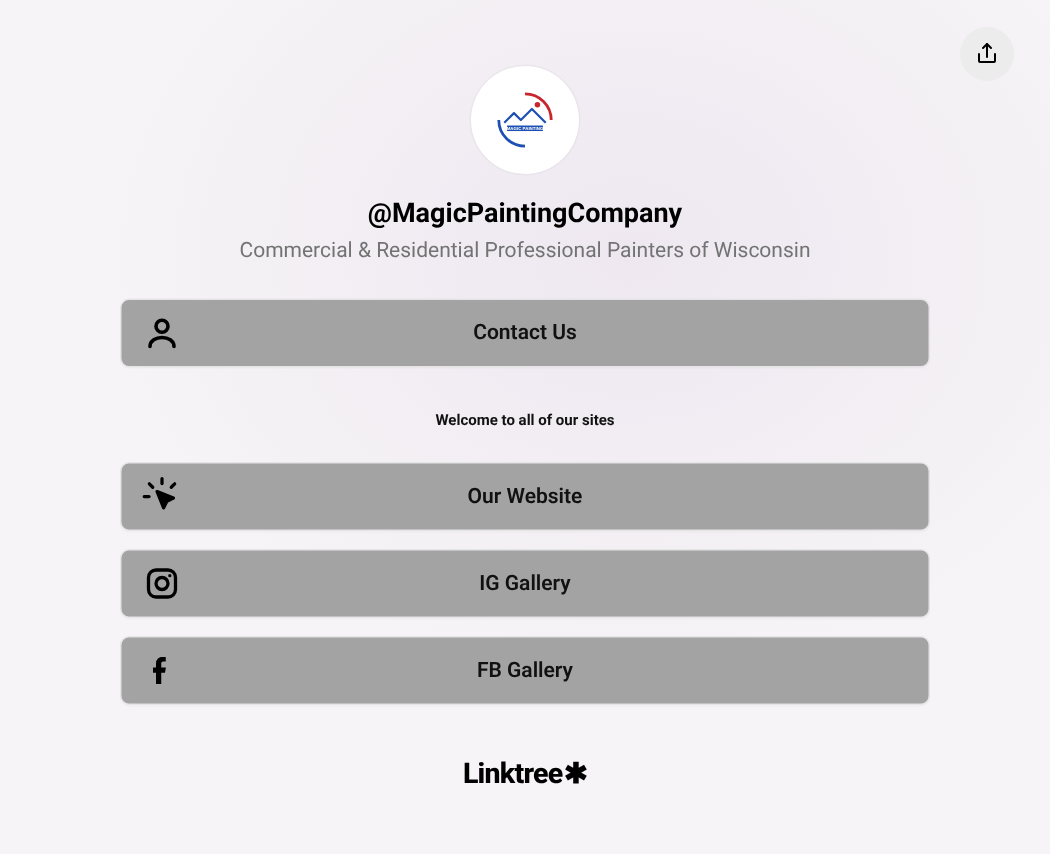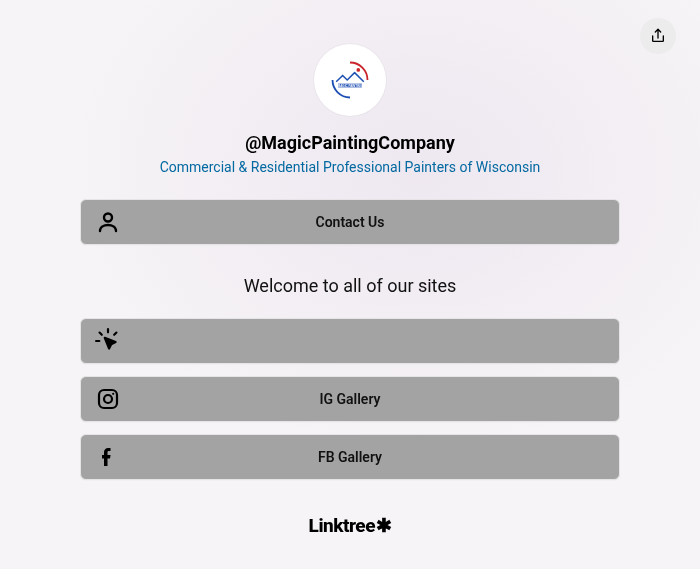--- a/index.html
+++ b/index.html
@@ -45,21 +45,21 @@
 .avatar svg { width: 46px; height: 46px; }
 .handle {
   margin-top: 16px;
   font-size: 18px;
   font-weight: 700;
   color: #000;
 }
 .tagline {
   margin-top: 6px;
   font-size: 14px;
-  color: #0369a1;
+  color: #737373;
   text-align: center;
 }
 .link-btn {
   width: 100%;
   height: 46px;
   background: #a3a3a3;
   border: 1px solid #e6e4e6;
   border-radius: 6px;
   display: flex;
   align-items: center;
@@ -79,22 +79,22 @@
 .link-btn .label {
   flex: 1;
   text-align: center;
   font-size: 14px;
   font-weight: 600;
   color: #111;
 }
 .links-wrap { width: 100%; display: flex; flex-direction: column; gap: 12px; }
 .gap-top { margin-top: 24px; }
 .mini-heading {
-  font-size: 18px;
-  font-weight: 400;
+  font-size: 10px;
+  font-weight: 700;
   color: #111;
   text-align: center;
 }
 .footer-logo {
   margin-top: 34px;
   font-size: 19px;
   font-weight: 800;
   letter-spacing: -0.5px;
   color: #000;
   display: flex;
@@ -147,20 +147,21 @@
     <div class="link-btn">
       <span class="icon-slot">
         <svg width="26" height="26" viewBox="0 0 24 24" fill="none" stroke="#000" stroke-width="2" stroke-linecap="round" stroke-linejoin="round">
           <path d="M9 9l10 4-4 2-2 4-4-10z" fill="#000"></path>
           <path d="M4 12H1"></path>
             <path d="M6.3 6.3L4.2 4.2"></path>
             <path d="M12 4V1"></path>
             <path d="M17.7 6.3l2.1-2.1"></path>
         </svg>
       </span>
+      <span class="label">Our Website</span>
     </div>
 
     <div class="link-btn">
       <span class="icon-slot">
         <svg width="24" height="24" viewBox="0 0 24 24" fill="none" stroke="#000" stroke-width="2.2" stroke-linecap="round" stroke-linejoin="round">
           <rect x="3" y="3" width="18" height="18" rx="5"></rect>
           <circle cx="12" cy="12" r="4"></circle>
           <circle cx="17.2" cy="6.8" r="1.1" fill="#000" stroke="none"></circle>
         </svg>
       </span>

